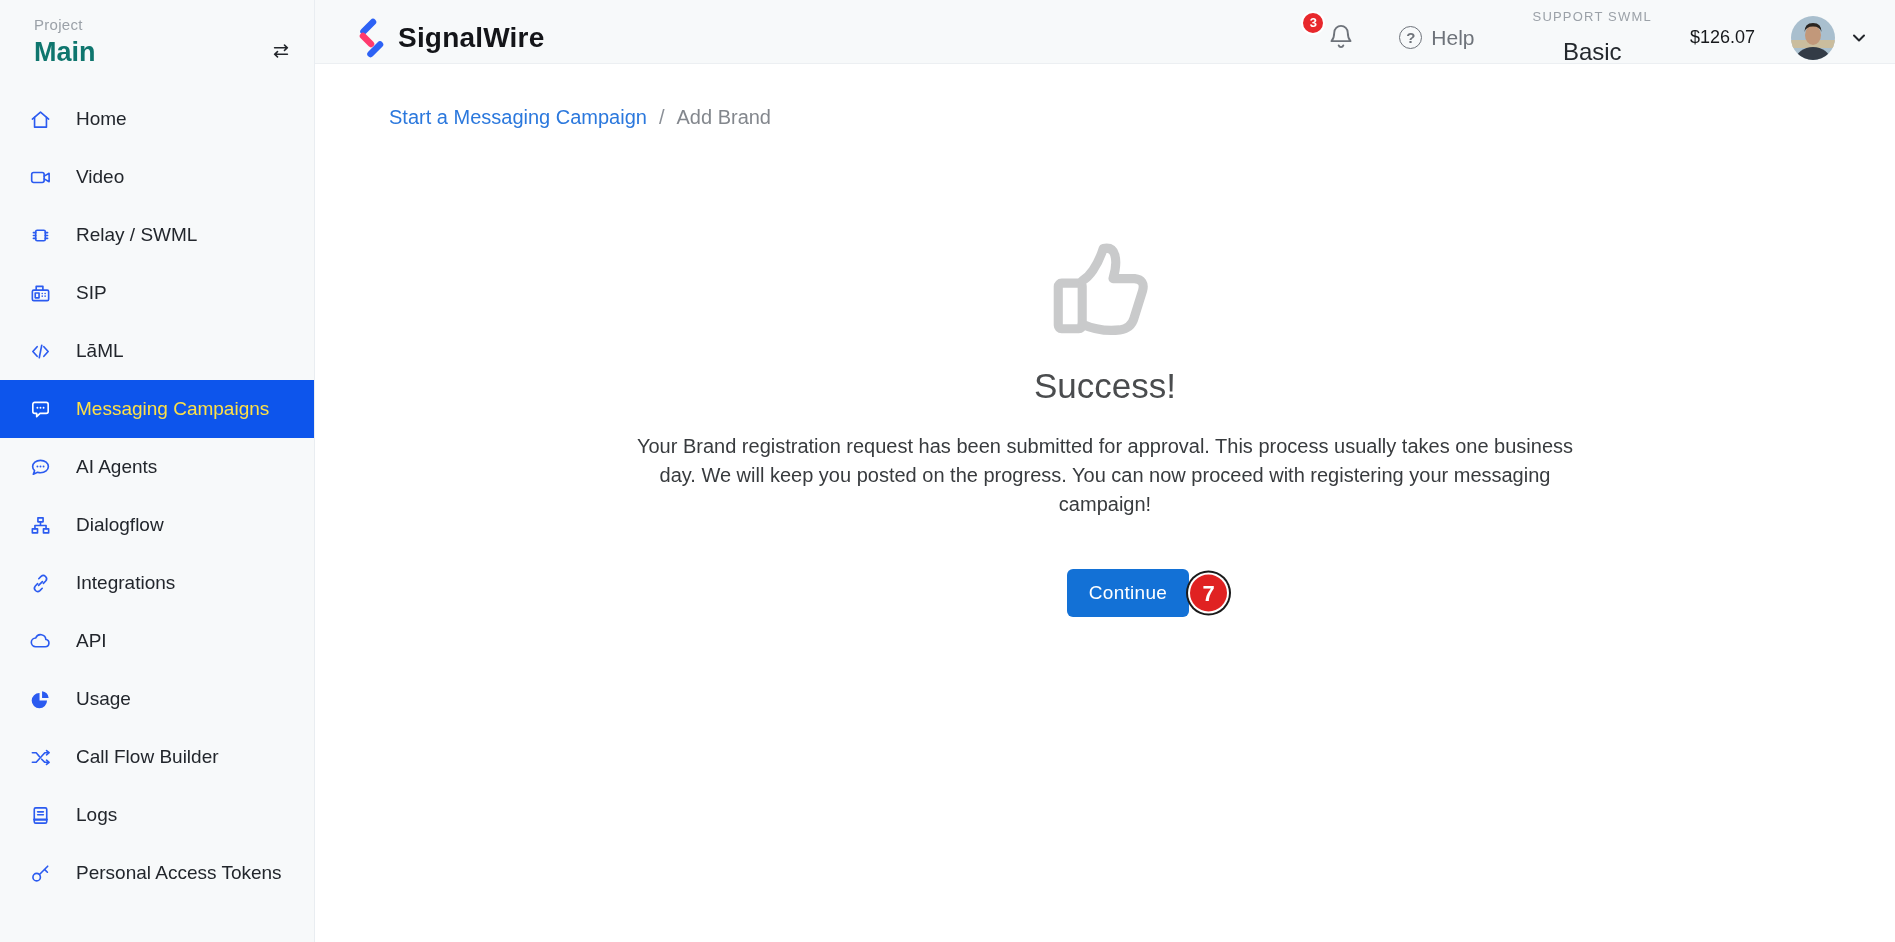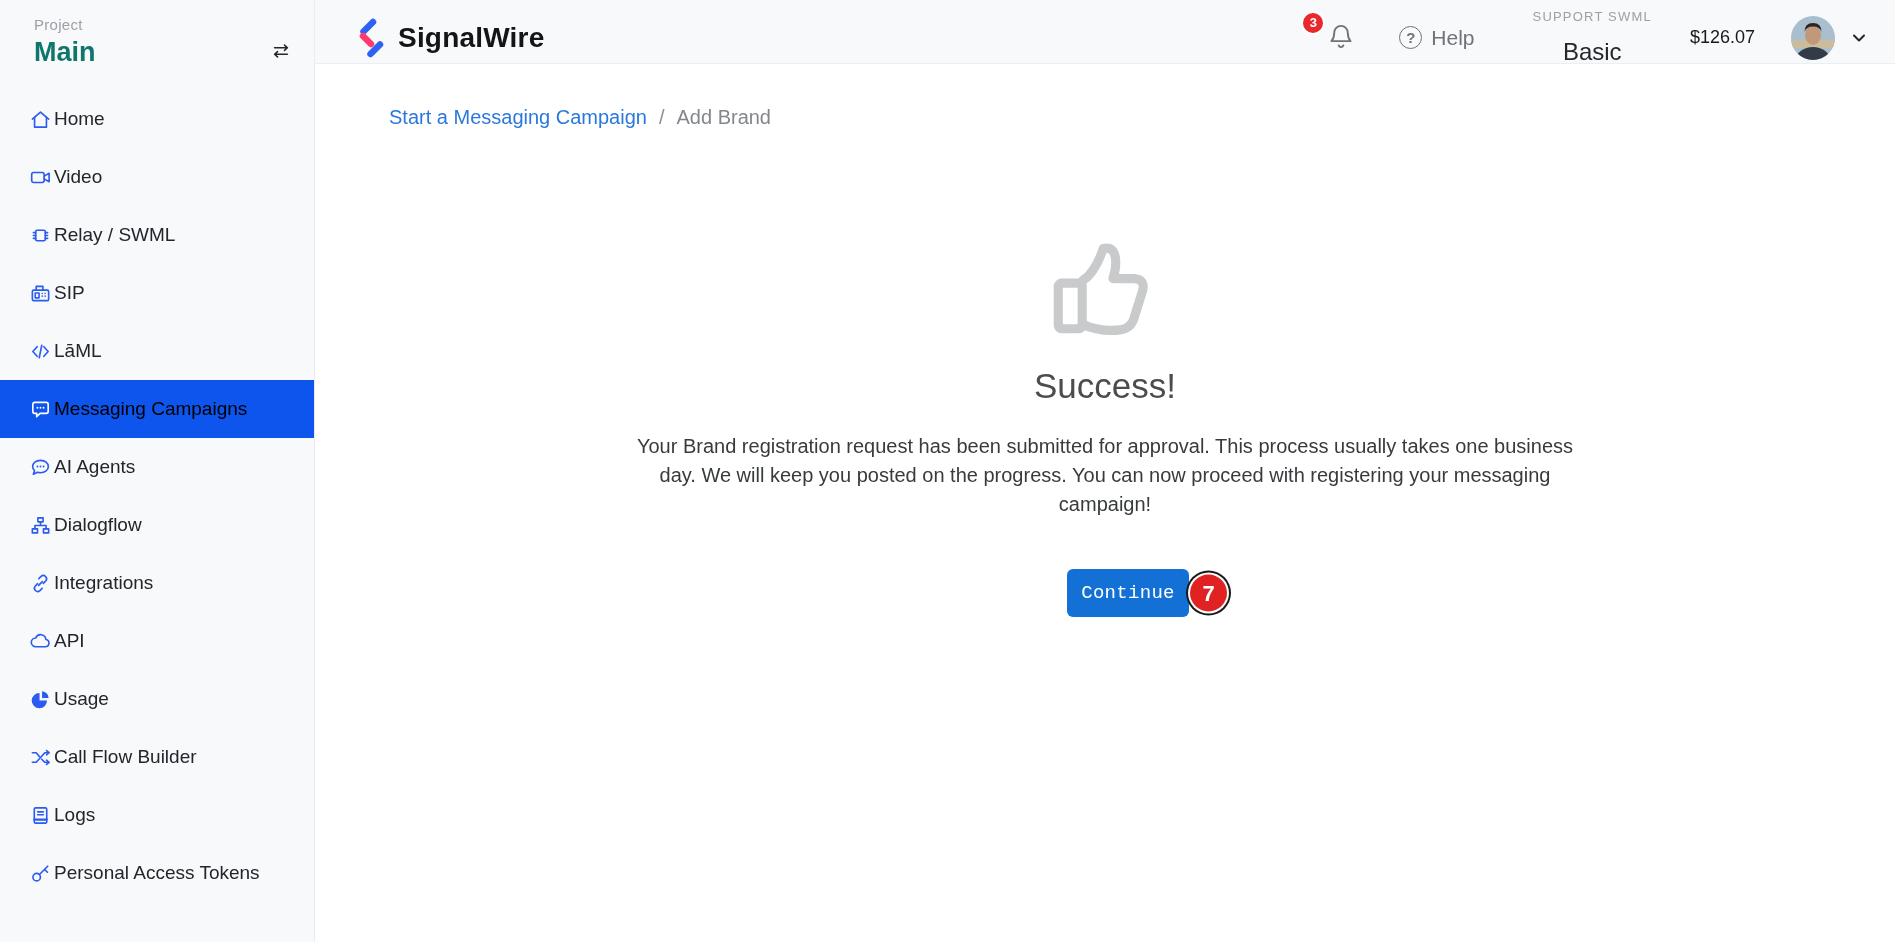--- a/index.html
+++ b/index.html
@@ -18,25 +18,25 @@
   .project-block { padding:16px 24px 0 34px; position:relative; }
   .project-label { font-size:15px; color:#9ba1a8; letter-spacing:.3px; }
   .project-name { font-size:27px; color:#0f766e; margin-top:4px; font-weight:700; }
   .swap-btn {
     position:absolute; right:22px; top:40px; width:22px; height:22px;
     cursor:pointer; display:flex; align-items:center; justify-content:center;
   }
   .nav { margin-top:22px; }
   .nav-item {
     height:58px; display:flex; align-items:center;
-    padding-left:29px; gap:2px; cursor:pointer;
+    padding-left:29px; gap:24px; cursor:pointer;
     font-size:19px; color:#22262c;
   }
   .nav-item .nav-icon { width:23px; height:23px; flex:0 0 23px; display:flex; align-items:center; justify-content:center; }
-  .nav-item.active { background:#0d55ec; color:#000000; }
+  .nav-item.active { background:#0d55ec; color:#fde047; }
   .nav-icon svg { width:23px; height:23px; stroke:#2b5bf0; fill:none; stroke-width:1.7; stroke-linecap:round; stroke-linejoin:round; }
   .nav-icon svg .fillb { fill:#2b5bf0; stroke:none; }
   .nav-item.active .nav-icon svg { stroke:#ffffff; }
   .nav-item.active .nav-icon svg .fillb { fill:#ffffff; }
   
   .main-col { flex:1; display:flex; flex-direction:column; height:942px; }
   .header {
     height:64px; min-height:64px; background:#f7f9fa; border-bottom:1px solid #eceff2;
     display:flex; align-items:center; padding:12px 26px 0 34px;
   }
@@ -72,21 +72,21 @@
   .success-wrap { text-align:center; margin-top:104px; }
   .thumb-icon { display:inline-block; }
   .success-title { font-size:35px; color:#4a4c4e; font-weight:500; margin-top:15px; }
   .success-msg {
     width:960px; margin:26px auto 0; font-size:20px; line-height:29px; color:#383b3e;
   }
   .btn-row { margin-top:50px; display:flex; justify-content:center; }
   .btn-anchor { position:relative; }
   .continue-btn {
     background:#1371d6; color:#fff; border:none; border-radius:6px;
-    width:122px; height:48px; font-size:19px; font-family:Liberation Mono, monospace;
+    width:122px; height:48px; font-size:19px; font-family:Liberation Sans, sans-serif;
     cursor:pointer; letter-spacing:.3px;margin-left:46px;
   }
   .annot-badge {
     position:absolute; right:-38px; top:50%; transform:translateY(-50%);
     width:37px; height:37px; border-radius:50%; background:#e02222;
     color:#fff; font-size:22px; font-weight:700;
     display:flex; align-items:center; justify-content:center;
     box-shadow:0 0 0 2px #ffffff, 0 0 0 4px #1a1a1a;
   }
 </style>

